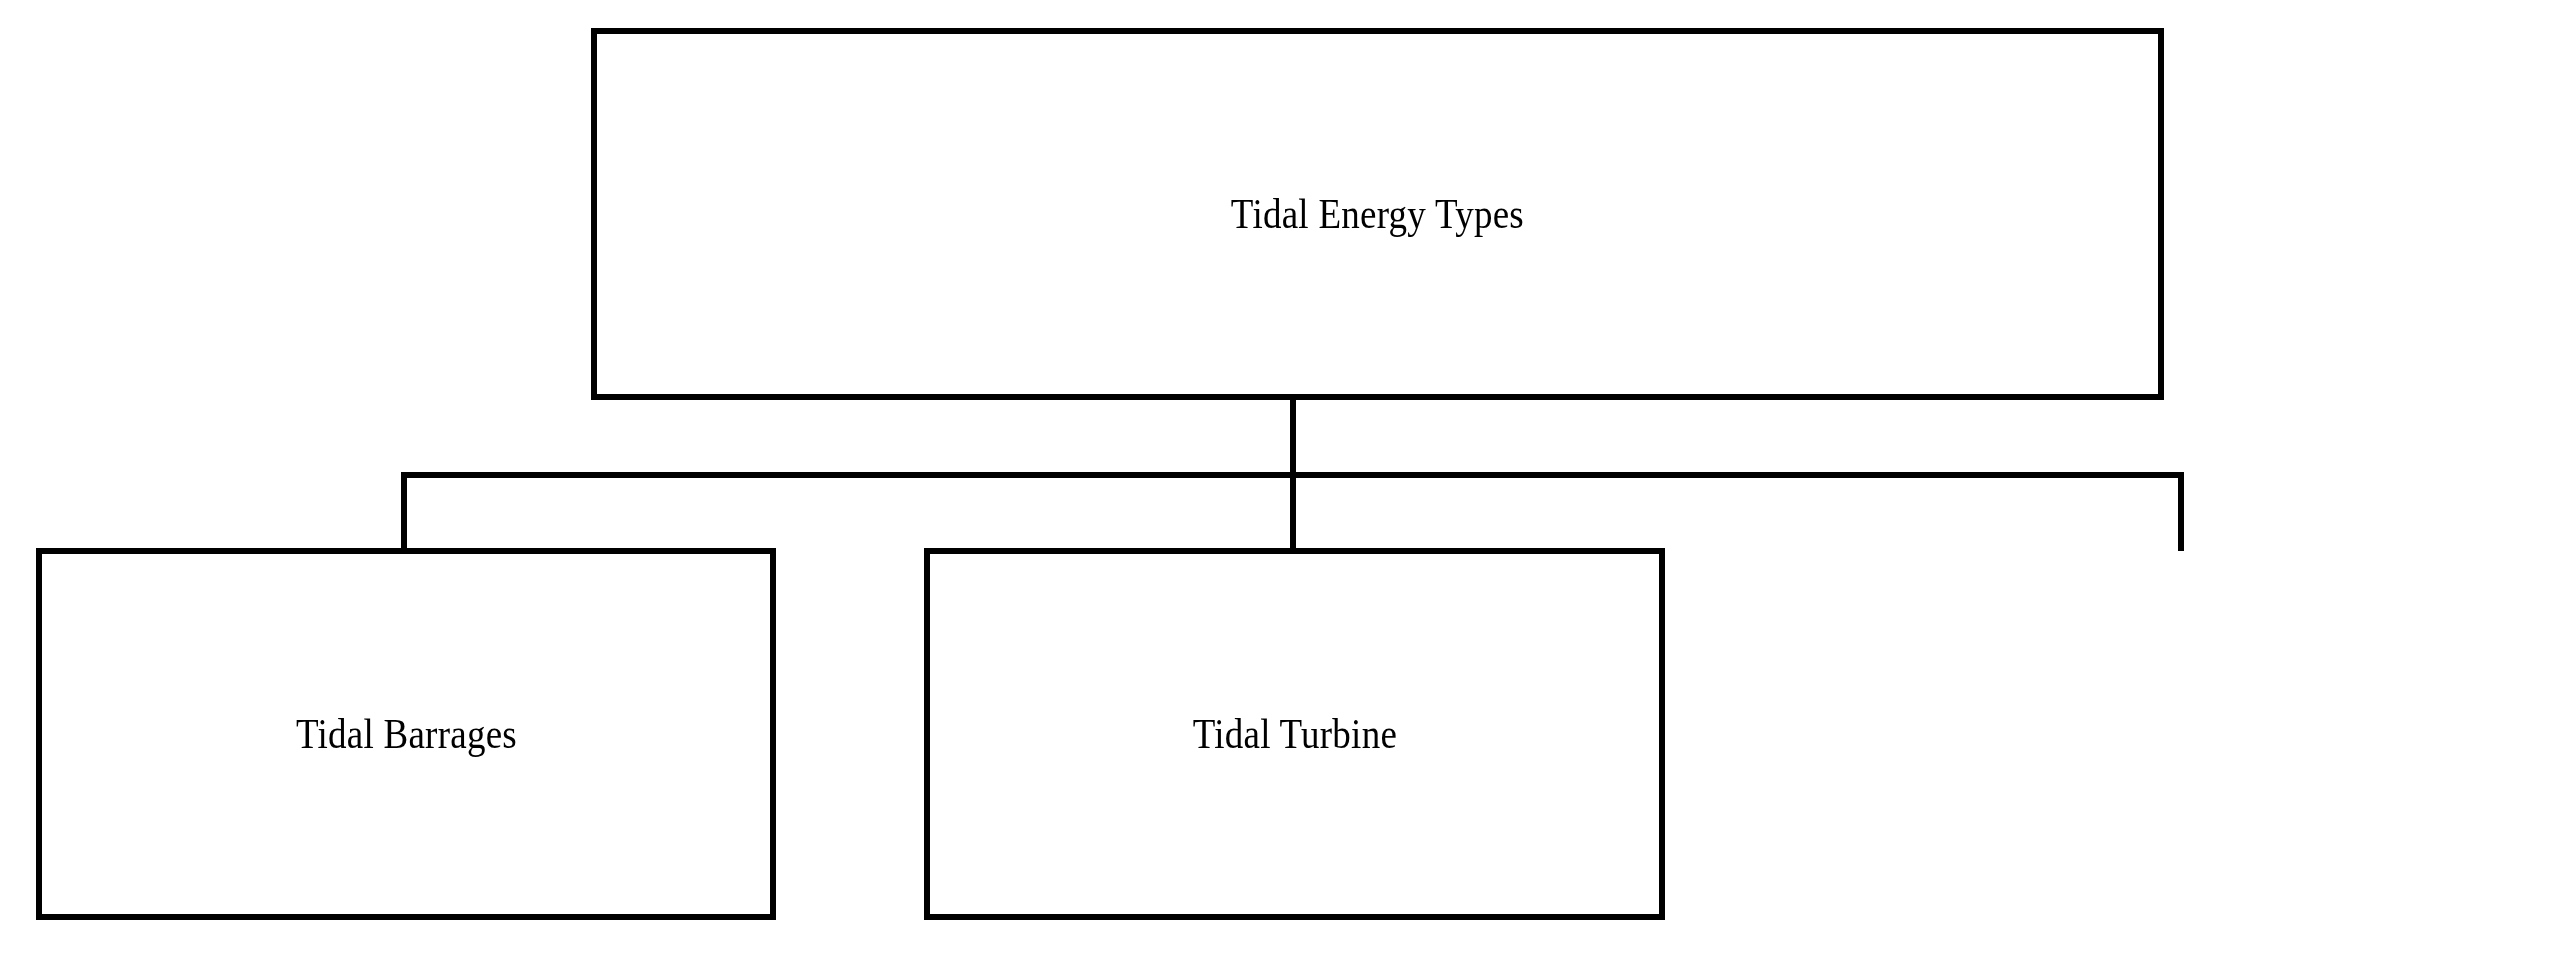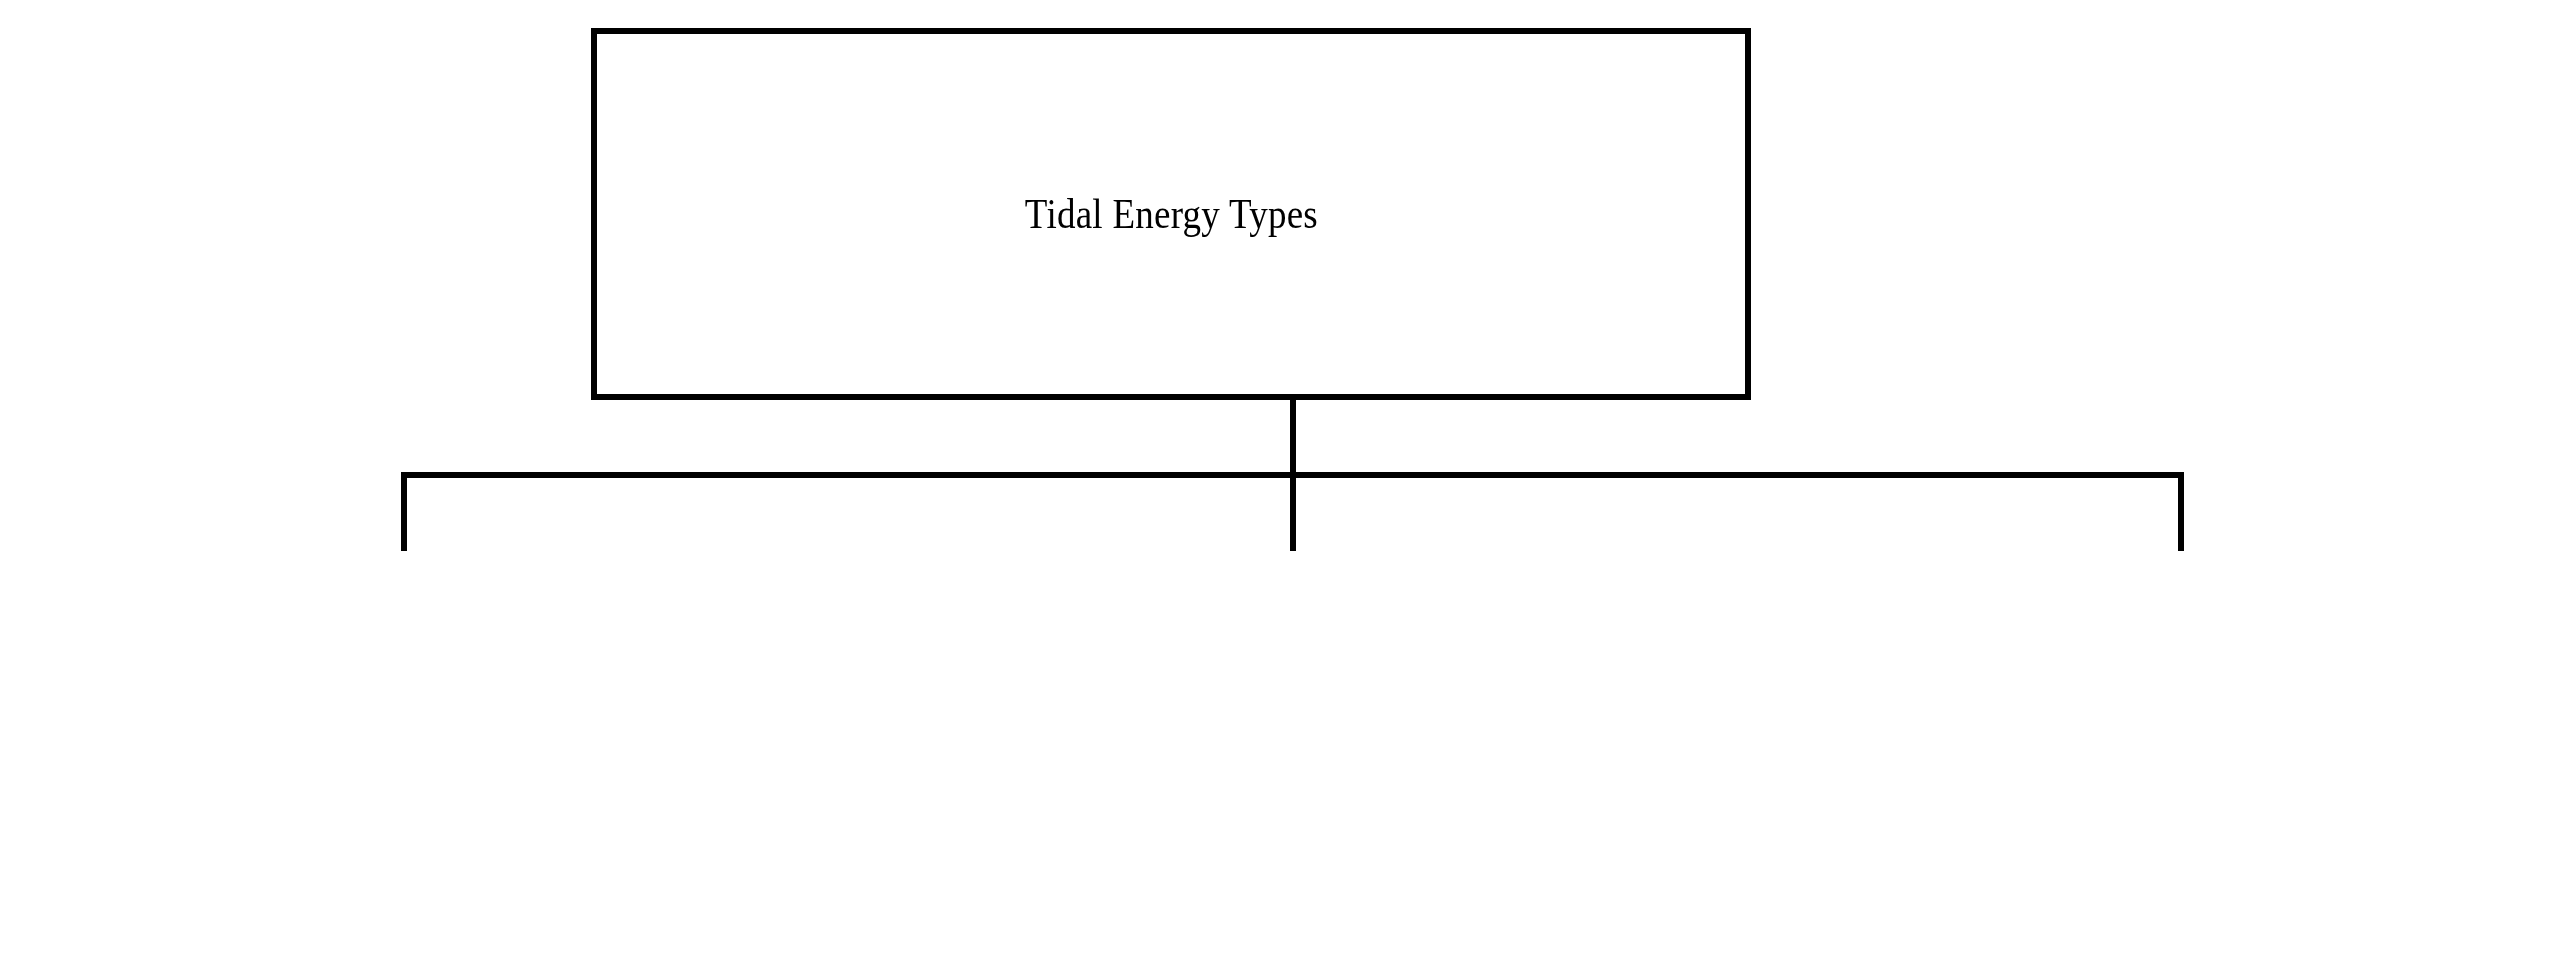--- a/index.html
+++ b/index.html
@@ -38,21 +38,21 @@
     color: #000000;
     letter-spacing: 0.3px;
     white-space: nowrap;
     transform: scaleX(0.86);
     transform-origin: center center;
   }
 
   #node-root {
     left: 591px;
     top: 28px;
-    width: 1160px;
+    width: 1573px;
     height: 372px;
   }
   #node-child-0 {
     left: 36px;
     top: 548px;
     width: 740px;
     height: 372px;
   }
   #node-child-1 {
     left: 924px;
@@ -114,17 +114,23 @@
   <div class="node" id="node-root">
     <span class="node-label">Tidal Energy Types</span>
   </div>
 
   <div class="conn conn-v" id="conn-trunk"></div>
   <div class="conn conn-h" id="conn-bus"></div>
   <div class="conn conn-v" id="conn-drop-0"></div>
   <div class="conn conn-v" id="conn-drop-1"></div>
   <div class="conn conn-v" id="conn-drop-2"></div>
 
+  <div class="node" id="node-child-0">
+    <span class="node-label">Tidal Barrages</span>
+  </div>
 
+  <div class="node" id="node-child-1">
+    <span class="node-label">Tidal Turbine</span>
+  </div>
 
 
 </div>
 
 
 </body></html>

